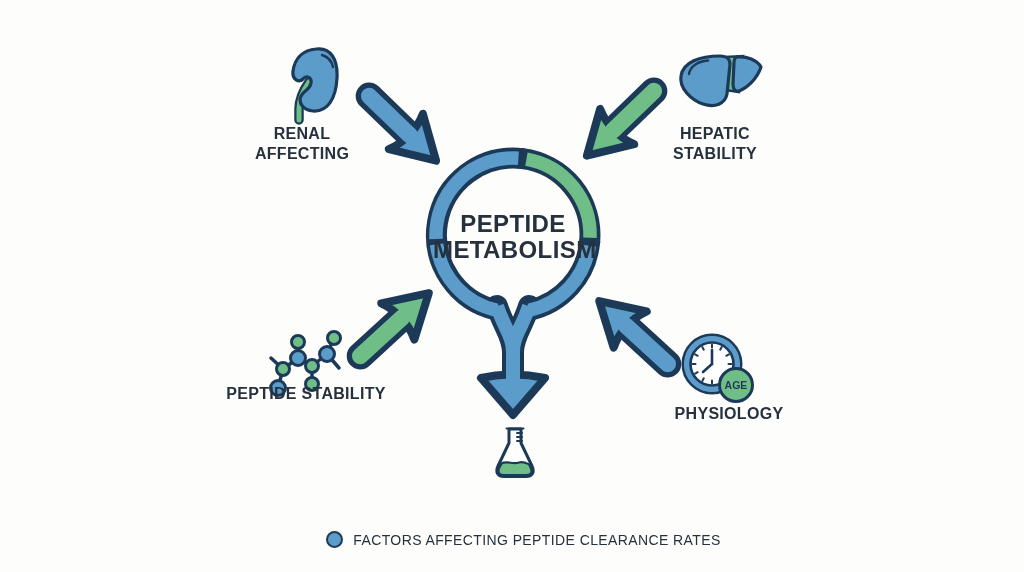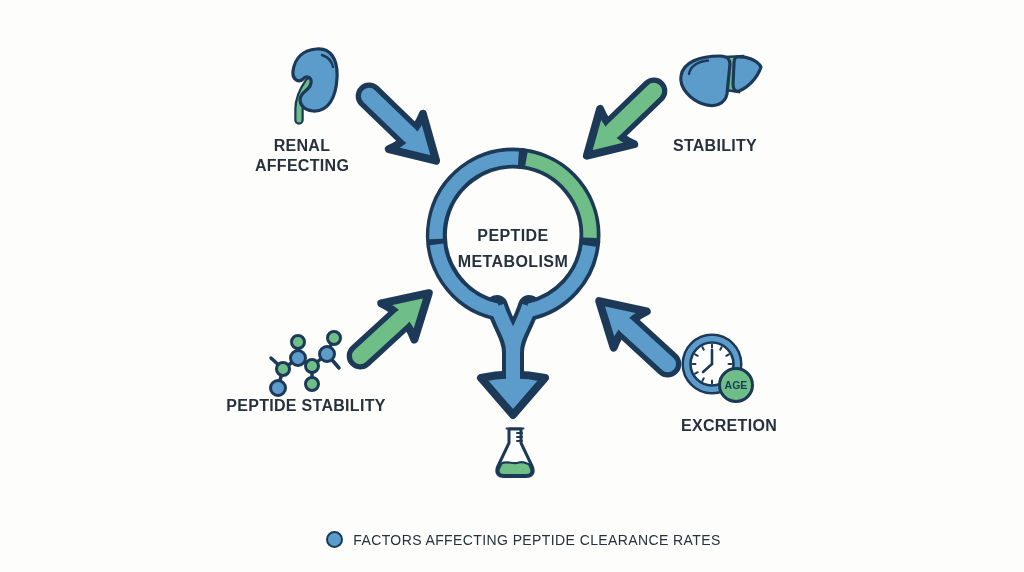--- a/index.html
+++ b/index.html
@@ -20,24 +20,23 @@
   .fill-white{fill:#ffffff;}
   .nofill{fill:none;}
   .label{
     position:absolute;
     text-align:center;
     color:var(--text);
     font-weight:bold;
     font-size:16px;
     line-height:20px;
     letter-spacing:.3px;
-    margin-top:12px;
   }
   .center-label{
-    font-size:16px;
+    font-size:24px;
     line-height:26px;
     letter-spacing:.4px;
   }
   .legend{
     position:absolute;
     left:0;right:0;top:531px;
     display:flex;align-items:center;justify-content:center;gap:10px;padding-left:23px;
   }
   .legend-dot{
     width:13px;height:13px;border-radius:50%;
@@ -190,29 +189,30 @@
     <div>PEPTIDE</div>
     <div>METABOLISM</div>
   </div>
 
   <div class="label" style="left:222px;top:124px;width:160px;">
     <div>RENAL</div>
     <div>AFFECTING</div>
   </div>
 
   <div class="label" style="left:635px;top:124px;width:160px;">
+    <div>HEPATIC</div>
     <div>STABILITY</div>
   </div>
 
   <div class="label" style="left:216px;top:384px;width:180px;">
     <div>PEPTIDE STABILITY</div>
   </div>
 
   <div class="label" style="left:649px;top:404px;width:160px;">
-    <div>EXCRETION</div>
+    <div>PHYSIOLOGY</div>
   </div>
 
 
   <div class="legend">
     <span class="legend-dot"></span>
     <span class="legend-text">FACTORS AFFECTING PEPTIDE CLEARANCE RATES</span>
   </div>
 
 </div>
 

